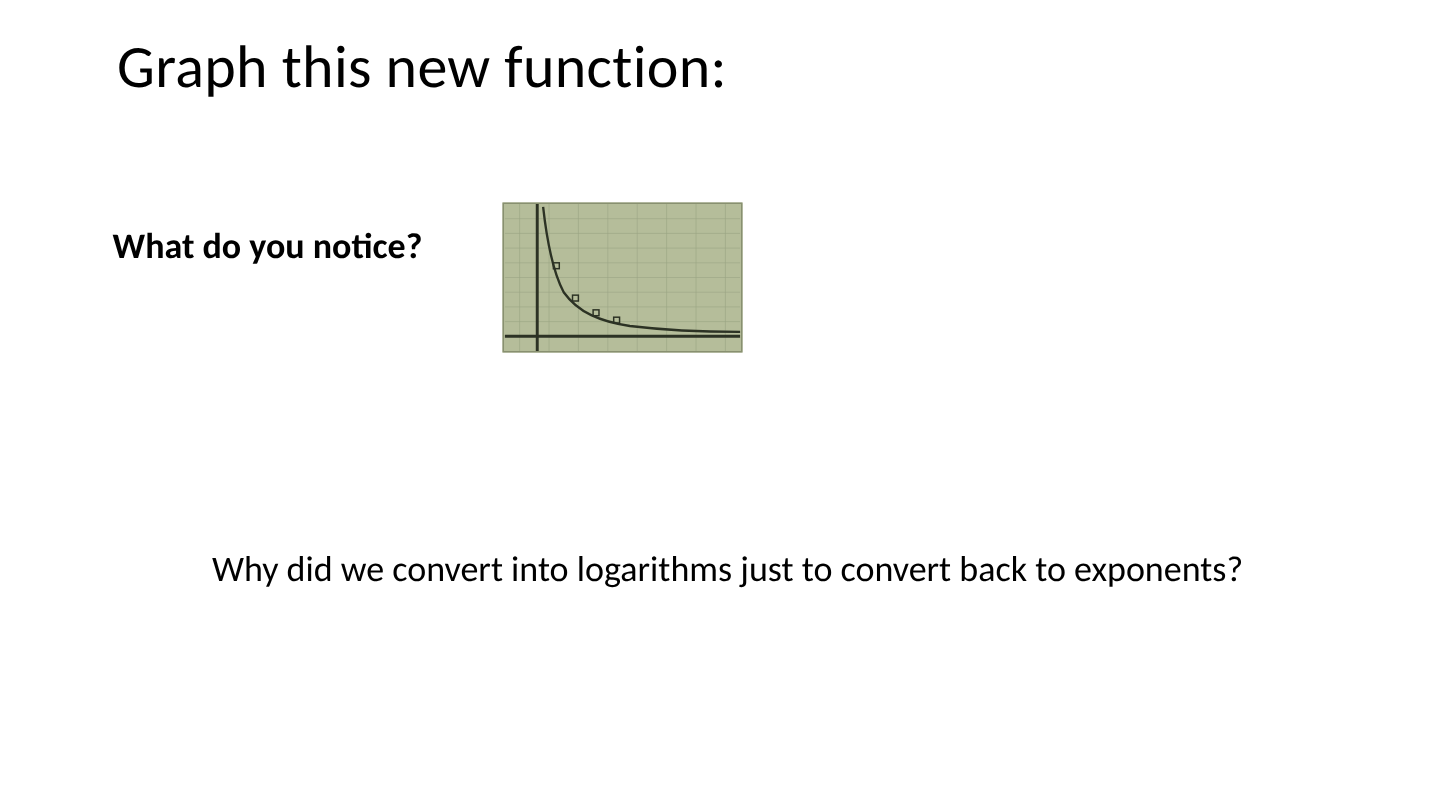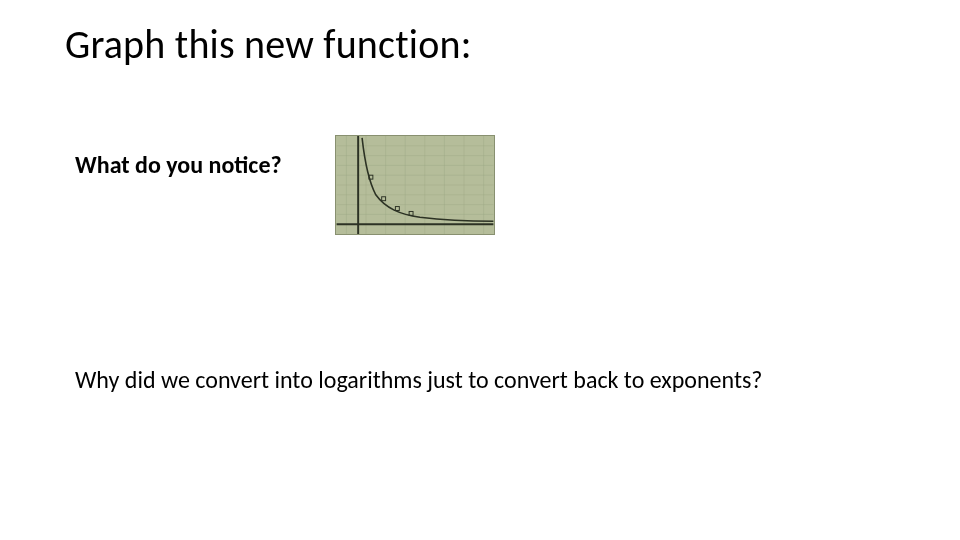--- a/index.html
+++ b/index.html
@@ -12,40 +12,41 @@
     color: #000000;
     overflow: hidden;
   }
   .slide {
     position: relative;
     width: 960px;
     height: 540px;
   }
   .title {
     position: absolute;
-    left: 65px;
+    left: 78px;
     top: 20px;
     font-size: 40px;
     font-weight: 400;
     letter-spacing: 0.2px;
   }
   .q1 {
     position: absolute;
     left: 75px;
     top: 150px;
     font-size: 24px;
     font-weight: 700;
   }
   .q2 {
     position: absolute;
     left: 75px;
     top: 365px;
     font-size: 24px;
     font-weight: 400;
     width: 820px;
+    text-align: center;
   }
   .calc-screen {
     position: absolute;
     left: 335px;
     top: 135px;
     width: 160px;
     height: 100px;
     background: #b5bd9a;
     border: 1px solid #889070;
     box-sizing: border-box;

